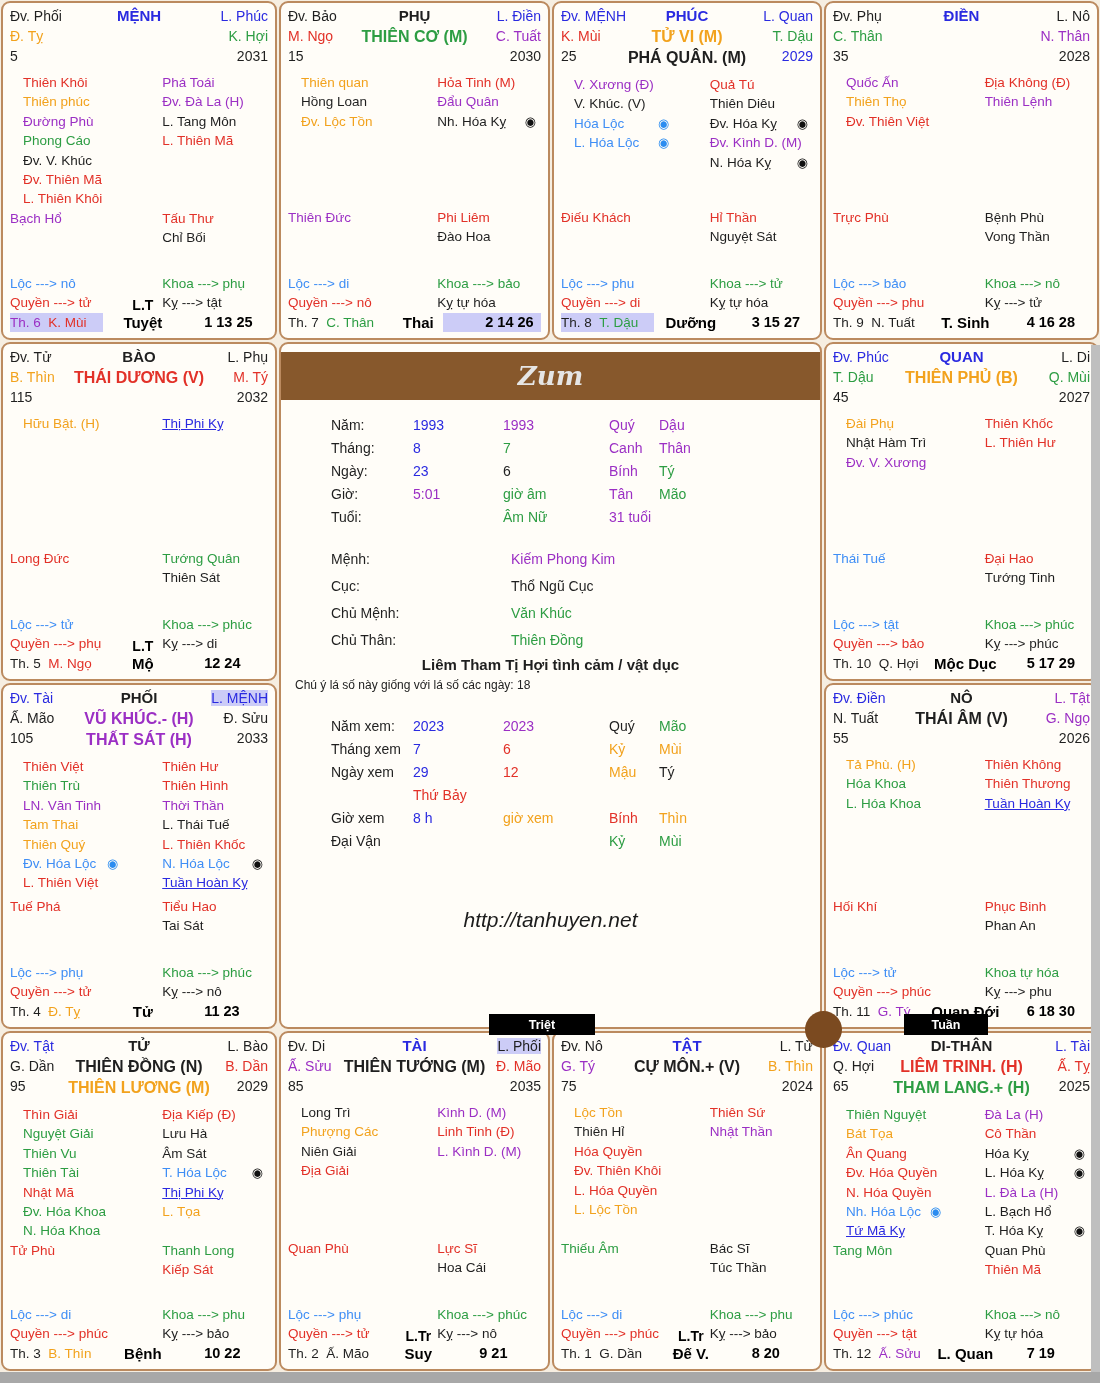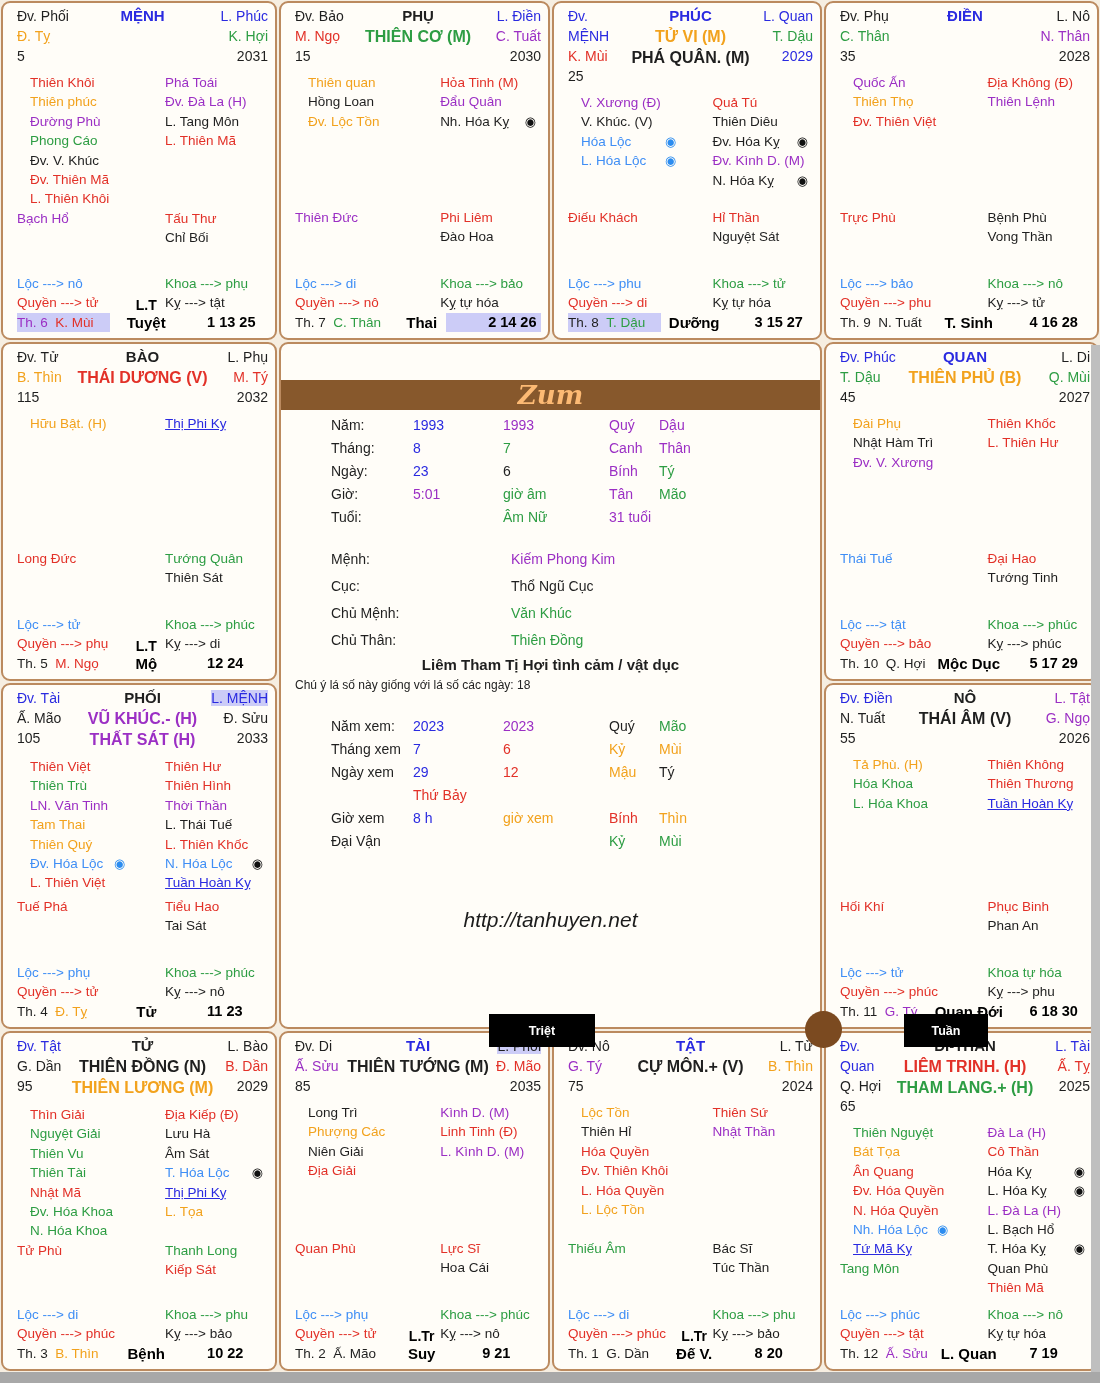--- a/index.html
+++ b/index.html
@@ -1,21 +1,21 @@
 <!DOCTYPE html>
 <html><head>
 <meta charset="utf-8">
 <style>
   * { box-sizing: border-box; margin: 0; padding: 0; }
   body { background:#e9e2d5; font-family:"Liberation Sans", sans-serif; }
   .stage { position:relative; width:1100px; height:1383px; background:#f6eee1; overflow:hidden; }
   .grid { position:absolute; left:0; top:0; width:1100px; height:1372px; display:grid;
           grid-template-columns:278px 273px 272px 277px; grid-template-rows:341px 341px 348px 342px; }
   .cell { background:#fffdf8; border:2px solid #bb8a5f; border-radius:9px; margin:1px;
-          padding:3px 7px 6px 14px; display:flex; flex-direction:column; overflow:hidden; position:relative; }
+          padding:3px 7px 6px 7px; display:flex; flex-direction:column; overflow:hidden; position:relative; }
   .panel { grid-column:2/4; grid-row:2/4; background:#fffdf8; border:2px solid #bb8a5f; border-radius:9px;
            margin:1px; position:relative; overflow:hidden; }
   
   .c-blk{color:#1f1f1f} .c-red{color:#e23128} .c-org{color:#f2a21d} .c-pur{color:#9b2fc4}
   .c-grn{color:#2d9d43} .c-blu{color:#3f8ef5} .c-nav{color:#2a2ae0}
   .b{font-weight:400} .u{text-decoration:underline}
   .hl{background:#ccccf7}
   
   .hdr{display:grid; grid-template-columns:1fr auto 1fr; font-size:14px; line-height:20px;}
   .hcol-l{ text-align:left; } .hcol-r{ text-align:right; }
@@ -35,32 +35,32 @@
   .fcol{display:flex; flex-direction:column;}
   .fmid{justify-content:flex-end; align-items:center; text-align:center;}
   .push{margin-top:auto;}
   .stagepre{font-weight:700; font-size:14px; line-height:15px; white-space:nowrap;}
   .stagename{font-weight:700; font-size:15px; line-height:19px; white-space:nowrap;}
   .thline{white-space:nowrap;}
   .thline.hl{align-self:flex-start; padding-right:16px;}
   .nums{font-weight:700; font-size:14.5px; padding-left:42px; white-space:nowrap;}
   .nums.hl{margin-left:6px;}
   
-  .zum{position:absolute; left:-2px; right:-2px; top:8px; height:30px; background:#87582c; color:#fdba74;
+  .zum{position:absolute; left:-2px; right:-2px; top:8px; height:48px; background:#87582c; color:#e5e5e5;
        display:flex; align-items:center; justify-content:center;
-       font-family:"DejaVu Serif", serif; font-style:italic; font-weight:700; font-size:26px;margin-top:28px;}
+       font-family:"DejaVu Serif", serif; font-style:italic; font-weight:700; font-size:26px;}
   .pcontent{padding:70px 8px 0 50px;}
   .tbl{display:grid; grid-template-columns:82px 90px 106px 50px 1fr; font-size:14px; line-height:23px;}
   .tbl2{display:grid; grid-template-columns:180px 1fr; font-size:14px; line-height:27px; margin-top:17px;}
   .summary{margin-left:-42px; text-align:center; font-weight:700; font-size:15px; line-height:22px; color:#1f1f1f;}
   .note{margin-left:-42px; padding-left:6px; font-size:12px; line-height:18px; color:#222;}
   .vtbl{margin-top:21px;}
   .url{margin:55px 0 0 -42px; text-align:center; font-style:italic; font-size:21px; color:#1c1c1c;}
   
-  .badge{position:absolute; height:33px; background:#000; color:#fff; font-weight:700; font-size:12.5px;
+  .badge{position:absolute; height:21px; background:#000; color:#fff; font-weight:700; font-size:12.5px;
          display:flex; align-items:center; justify-content:center;}
   .badge-triet{left:489px; top:1014px; width:106px;}
   .badge-tuan{left:904px; top:1014px; width:84px;}
   .dot{position:absolute; left:805px; top:1011px; width:37px; height:37px; border-radius:50%; background:#7b4a20;}
   .sb-right{position:absolute; left:1091px; top:345px; width:9px; height:1038px; background:#bfbfbf;}
   .sb-bottom{position:absolute; left:0; top:1372px; width:1100px; height:11px; background:#a8a8a8;}
 </style>
 </head>
 <body>
 

